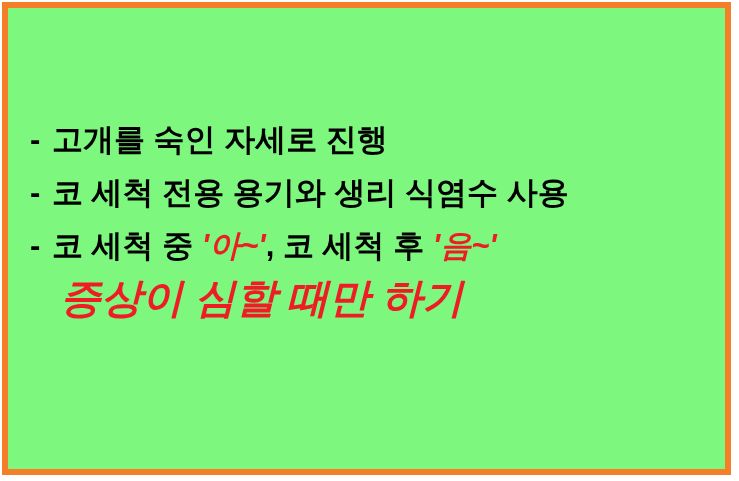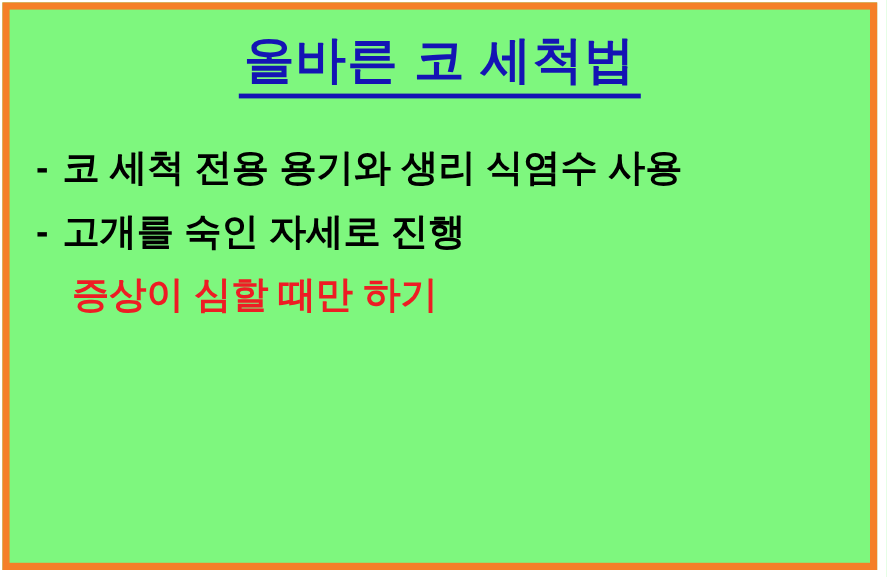--- a/index.html
+++ b/index.html
@@ -77,48 +77,49 @@
   }
 
   .em-red {
     color: #ee1c24;
     font-style: italic;
     font-weight: bold;
   }
 
   .line-sub {
     display: block;
-    font-size: 31px;
+    font-size: 41px;
     font-weight: bold;
+    font-style: italic;
     color: #ee1c24;
     line-height: 53px;
     white-space: nowrap;
     padding-left: 30px;
     letter-spacing: 0px;
   }
 </style>
 </head>
 <body>
 
 <div class="poster">
   <div class="poster-inner">
 
-    <div class="title-wrap">
-      <span class="title">올바른 코 세척법</span>
-    </div>
 
     <div class="body-list">
+
+      <span class="line">
+        <span class="dash">-</span><span>고개를 숙인 자세로 진행</span>
+      </span>
 
       <span class="line">
         <span class="dash">-</span><span>코 세척 전용 용기와 생리 식염수 사용</span>
       </span>
 
       <span class="line">
-        <span class="dash">-</span><span>고개를 숙인 자세로 진행</span>
+        <span class="dash">-</span><span>코 세척 중 </span><span class="em-red">'아~'</span><span>, 코 세척 후 </span><span class="em-red">'음~'</span>
       </span>
-
 
 
       <span class="line-sub">증상이 심할 때만 하기</span>
 
     </div>
   </div>
 </div>
 
 </body></html>

